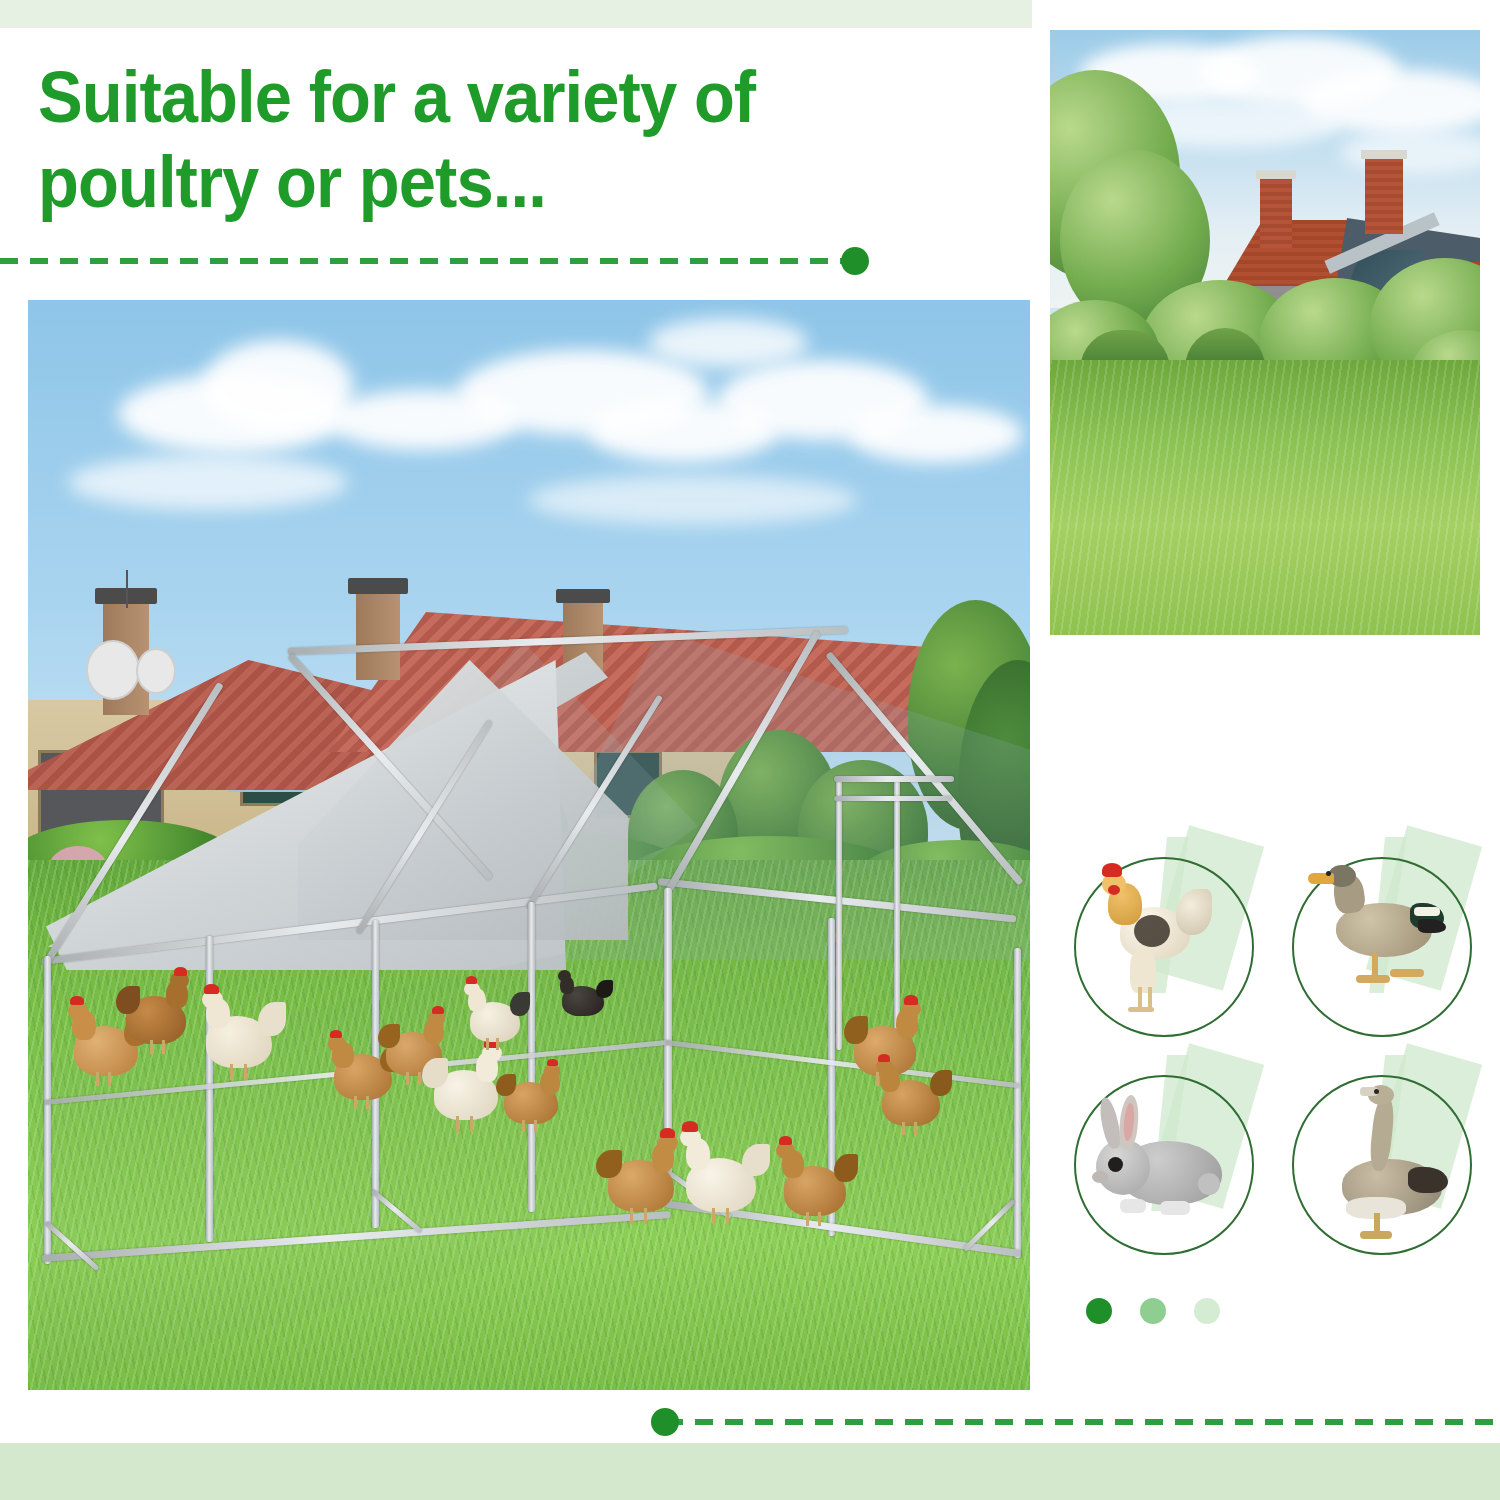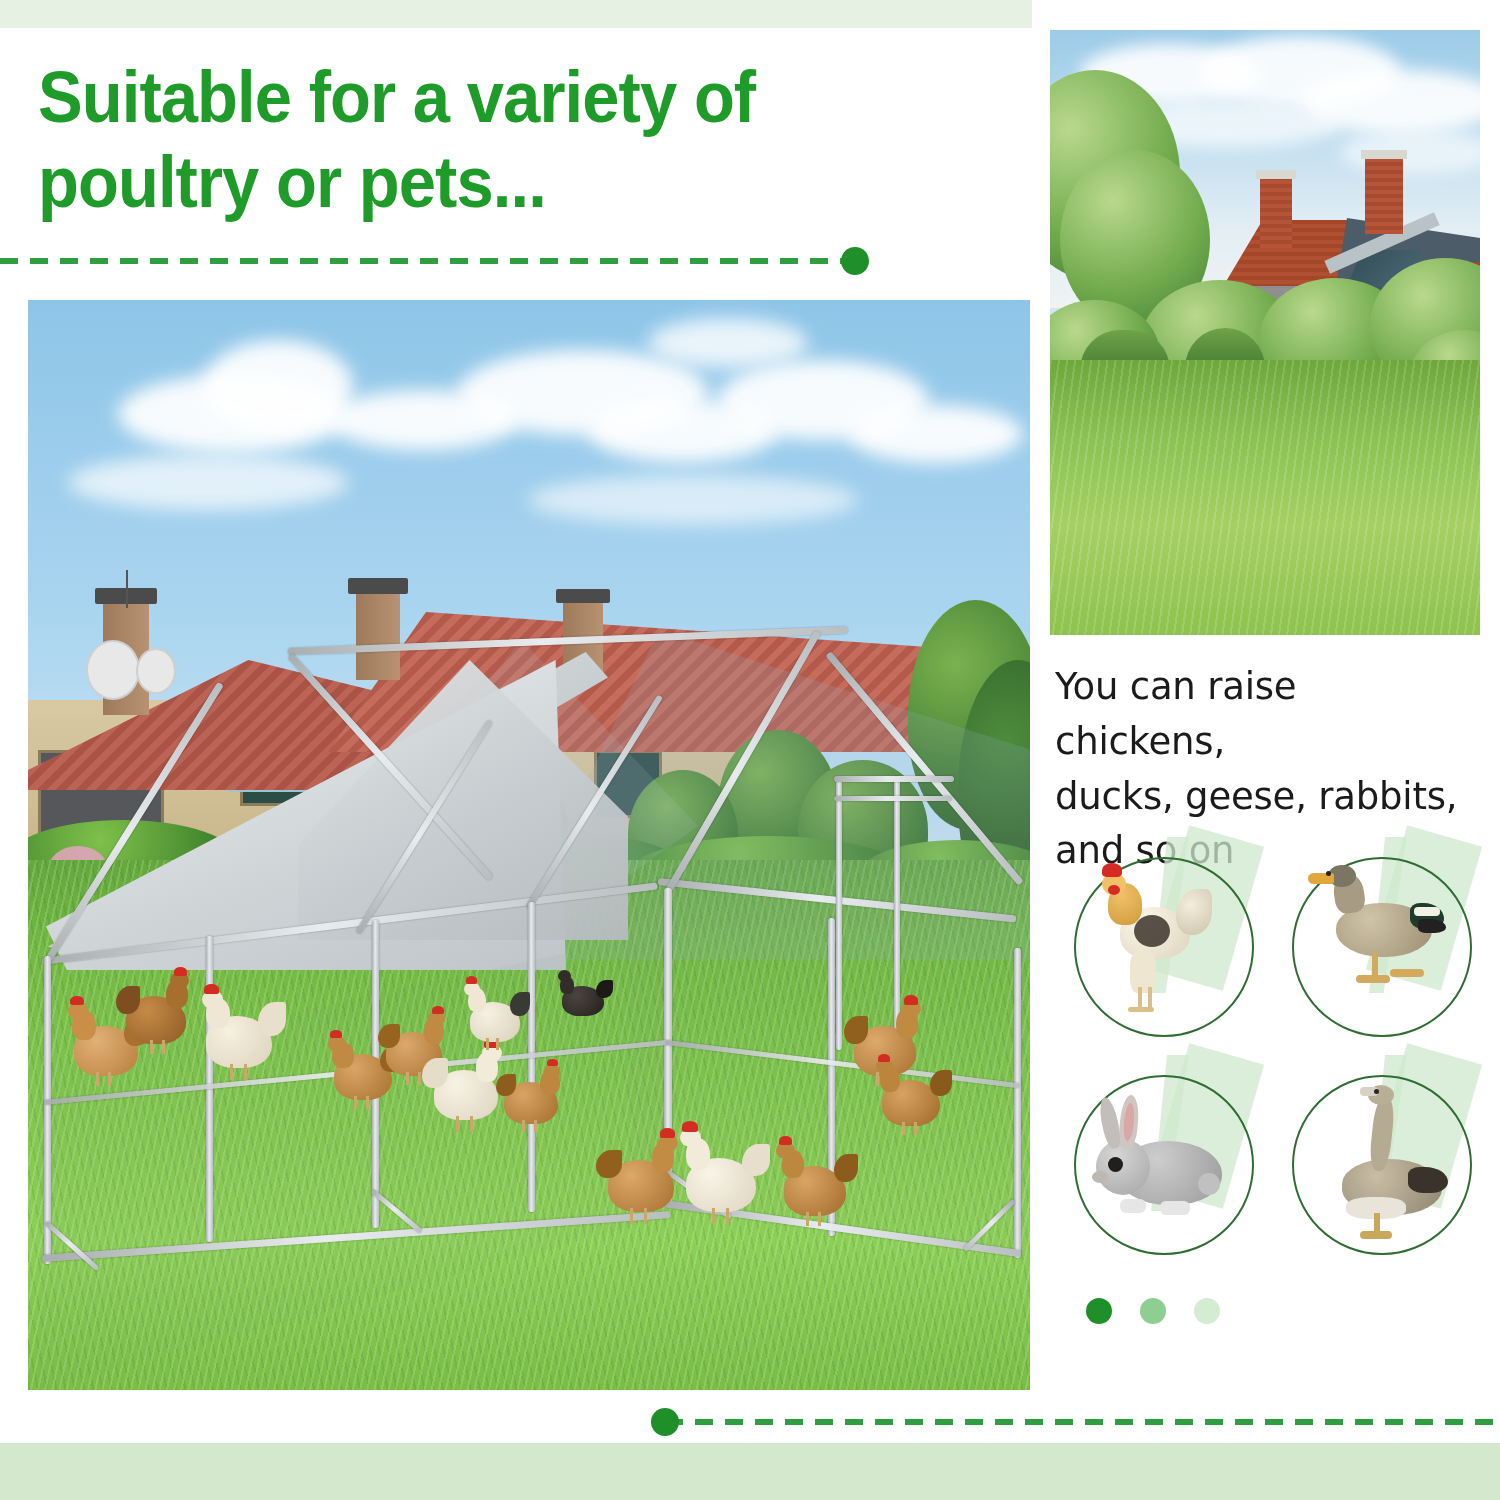--- a/index.html
+++ b/index.html
@@ -462,23 +462,20 @@
     <div class="g-tree" style="left:360px;top:300px;width:110px;height:90px;"></div>
 
     <div class="g-hedge" style="left:30px;top:300px;width:90px;height:50px;"></div>
     <div class="g-hedge" style="left:135px;top:298px;width:80px;height:48px;"></div>
     <div class="g-hedge-dark" style="left:-10px;top:330px;width:250px;height:38px;"></div>
     <div class="g-hedge" style="left:165px;top:338px;width:280px;height:34px;border-radius:20px 20px 3px 3px;"></div>
 
     <div class="g-lawn"></div>
   </div>
 
-  <div class="side-copy">You can raise chickens,
-ducks, geese, rabbits,
-and so on</div>
 
   <div class="animal-grid">
 
     <div class="animal-cell">
       <div class="a-check"></div>
       <div class="a-check2"></div>
       <div class="a-ring"></div>
       <div class="a-art">
         <div class="blob" style="left:52px;top:62px;width:70px;height:52px;border-radius:52% 58% 48% 46%;background:radial-gradient(circle at 35% 28%,#fdf8ec,#ddd2ba);"></div>
         <div class="blob" style="left:40px;top:38px;width:34px;height:42px;border-radius:50% 50% 40% 40%;background:radial-gradient(circle at 40% 30%,#f0c169,#cf9a3a);"></div>

